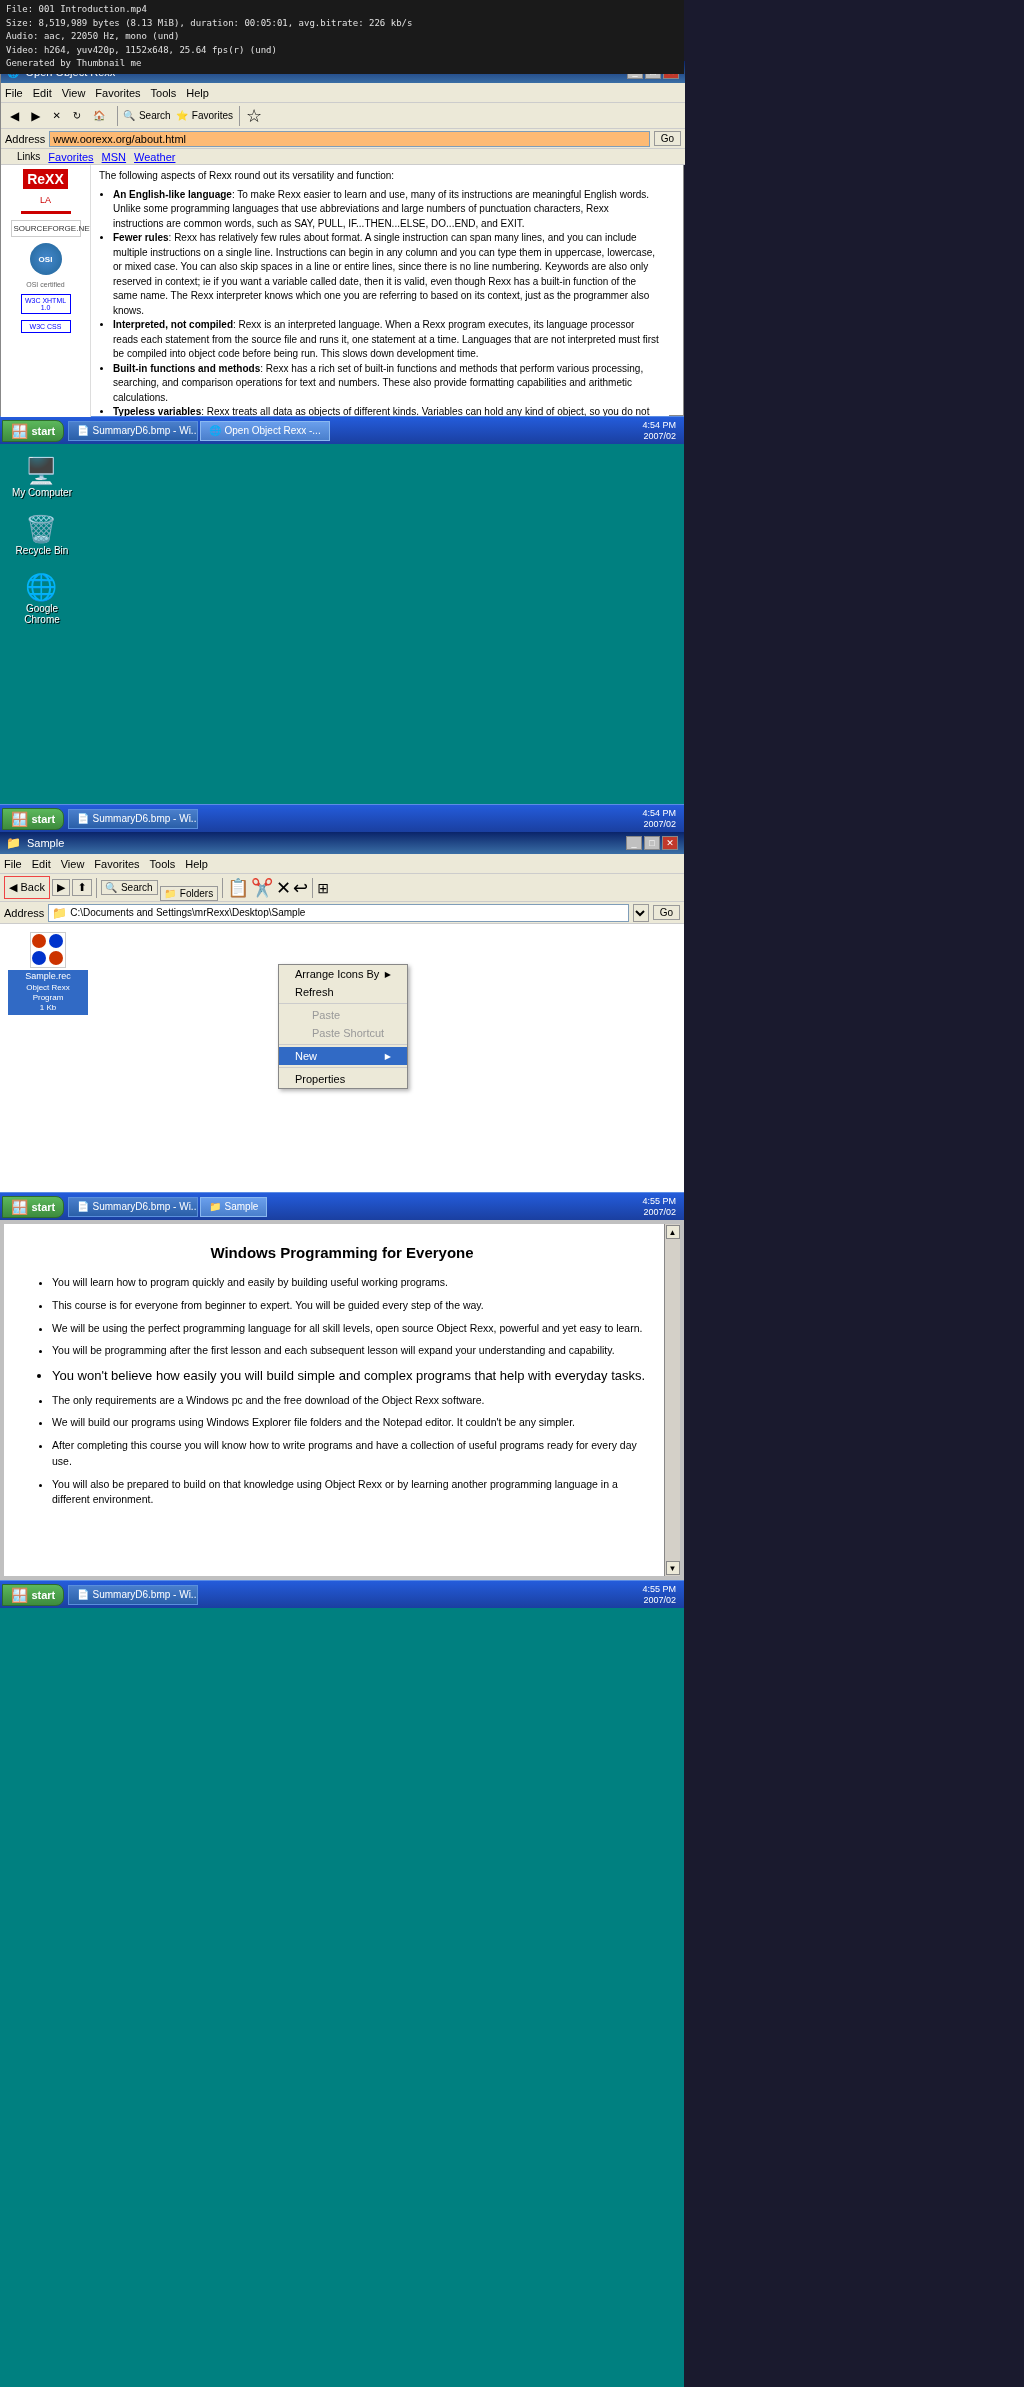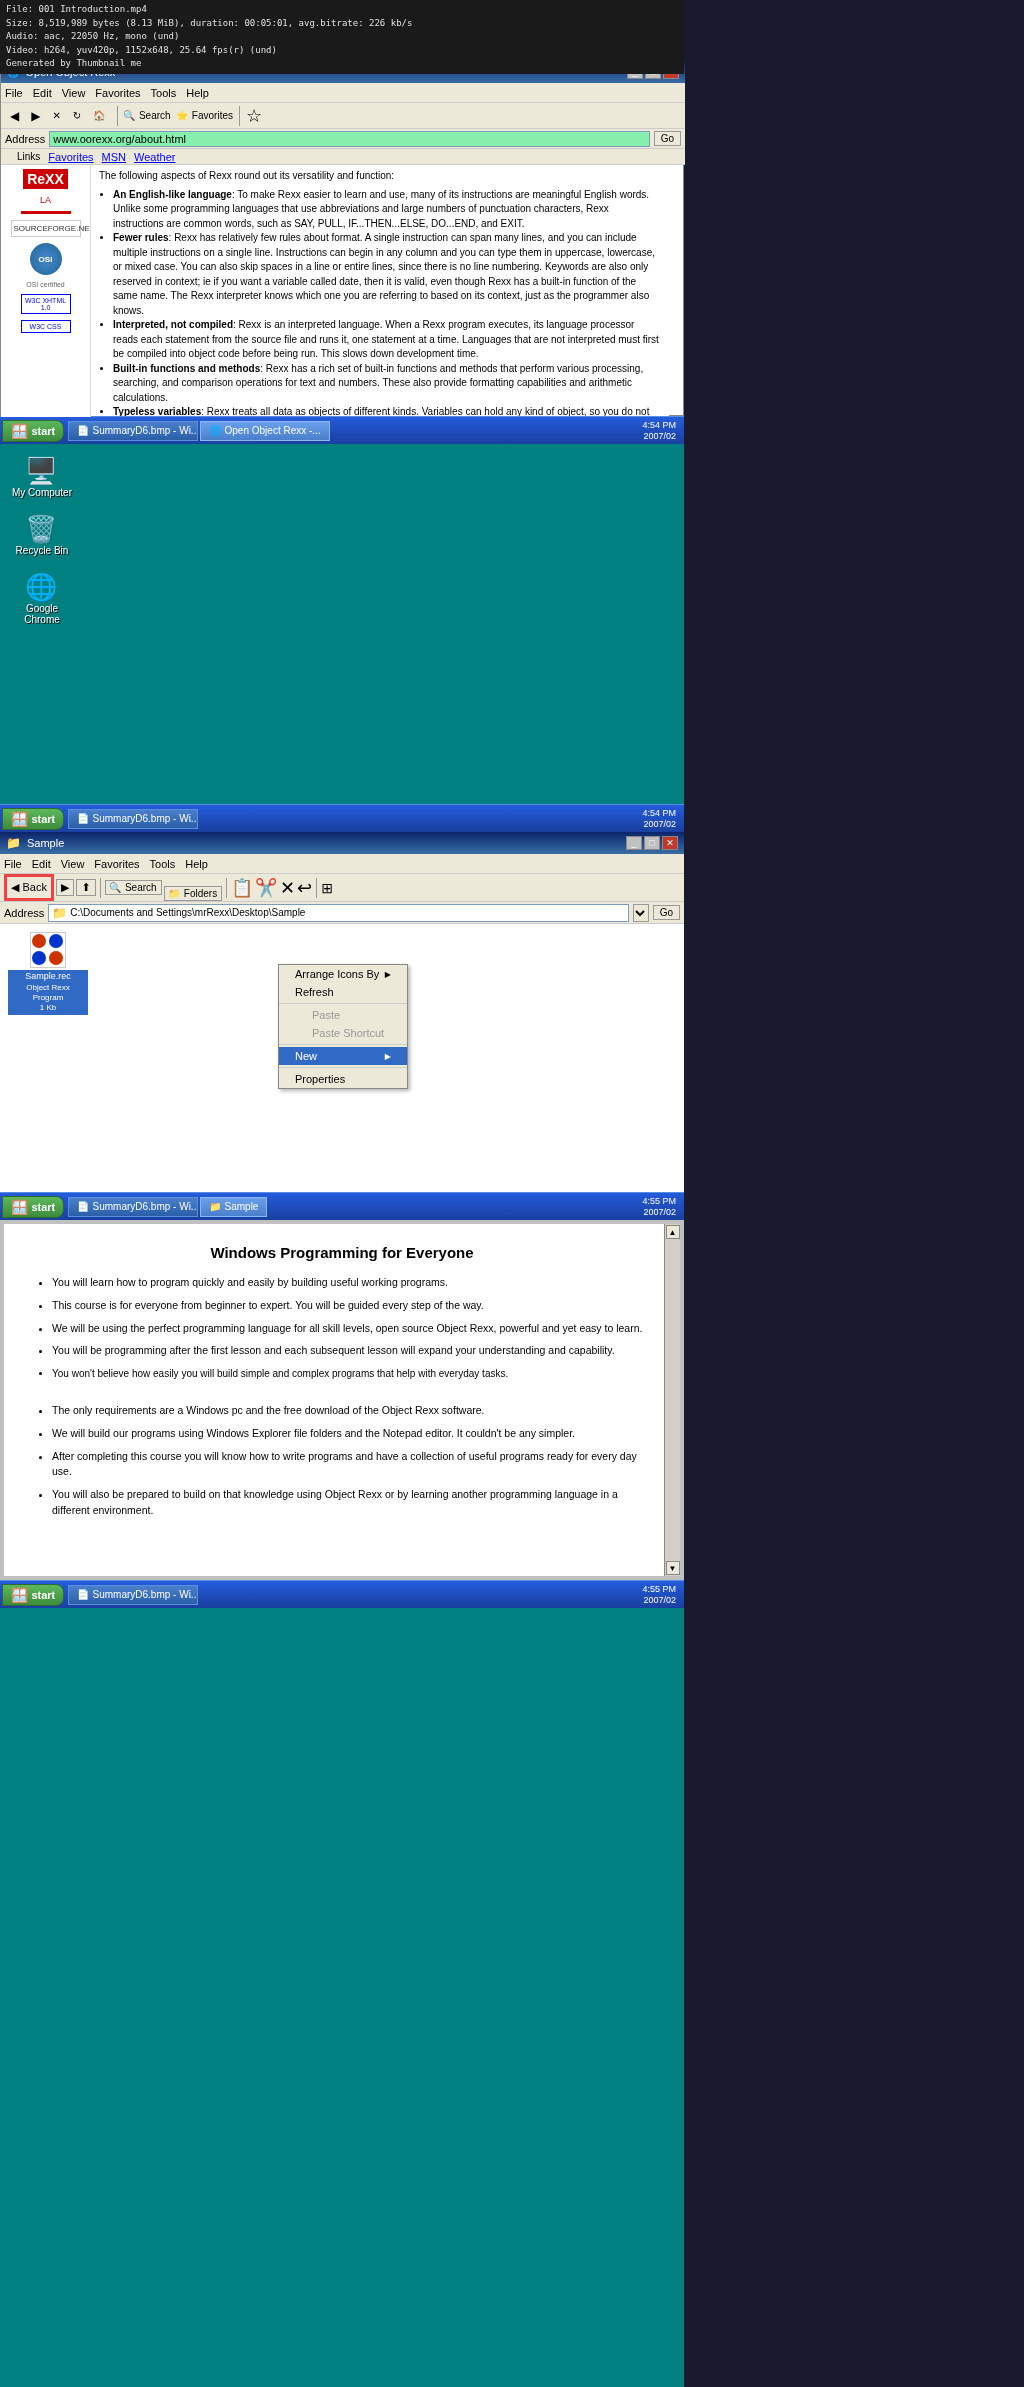--- a/index.html
+++ b/index.html
@@ -95,21 +95,21 @@
     <button class="toolbar-btn">🏠</button>
     <div style="width:1px;height:20px;background:#999;margin:0 4px;"></div>
     <span style="font-size:10px;cursor:pointer;">🔍 Search</span>
     <span style="font-size:10px;cursor:pointer;margin-left:4px;">⭐ Favorites</span>
     <div style="width:1px;height:20px;background:#999;margin:0 4px;"></div>
     <span style="font-size:18px;cursor:pointer;">☆</span>
   </div>
 
   <div style="position:absolute;top:128px;left:0;width:684px;background:#ece9d8;border-bottom:1px solid #ccc;height:20px;display:flex;align-items:center;padding:0 4px;gap:4px;z-index:5;">
     <span style="font-size:11px;">Address</span>
-    <input type="text" value="www.oorexx.org/about.html" style="flex: 1 1 0%; height: 16px; font-size: 11px; border: 1px solid rgb(127, 157, 185); padding: 0px 3px; background: #86efac;">
+    <input type="text" value="www.oorexx.org/about.html" style="flex: 1 1 0%; height: 16px; font-size: 11px; border: 1px solid rgb(127, 157, 185); padding: 0px 3px; background: #fdba74;">
     <button style="font-size:10px;background:#ece9d8;border:1px solid #999;padding:1px 6px;cursor:pointer;">Go</button>
   </div>
 
   <div style="position:absolute;top:148px;left:0;width:684px;background:#ece9d8;border-bottom:1px solid #ccc;height:16px;display:flex;align-items:center;padding:0 4px;gap:8px;z-index:5;font-size:11px;">
     <span style="font-size:10px;margin-left:12px;">Links</span>
     <span style="color:#00f;text-decoration:underline;cursor:pointer;">Favorites</span>
     <span style="color:#00f;text-decoration:underline;cursor:pointer;">MSN</span>
     <span style="color:#00f;text-decoration:underline;cursor:pointer;">Weather</span>
   </div>
 
@@ -236,21 +236,21 @@
   <div class="explorer-menu">
     <span style="cursor:pointer;">File</span>
     <span style="cursor:pointer;">Edit</span>
     <span style="cursor:pointer;">View</span>
     <span style="cursor:pointer;">Favorites</span>
     <span style="cursor:pointer;">Tools</span>
     <span style="cursor:pointer;">Help</span>
   </div>
 
   <div class="explorer-toolbar">
-    <button style="font-size:11px;background:#ece9d8;border:3px solid #ef4444;padding:4px 4px;cursor:pointer;">◀ Back</button>
+    <button style="font-size:11px;background:#ece9d8;border:1px solid #ef4444;padding:4px 4px;cursor:pointer;">◀ Back</button>
     <button style="font-size:11px;background:#ece9d8;border:1px solid #999;padding:1px 4px;cursor:pointer;">▶</button>
     <button style="font-size:11px;background:#ece9d8;border:1px solid #999;padding:1px 4px;cursor:pointer;">⬆</button>
     <div style="width:1px;height:20px;background:#999;margin:0 2px;"></div>
     <button style="font-size:10px;background:#ece9d8;border:1px solid #999;padding:1px 4px;cursor:pointer;">🔍 Search</button>
     <button style="font-size:10px;background:#ece9d8;border:1px solid #999;padding:1px 4px;cursor:pointer;margin-top:12px;">📁 Folders</button>
     <div style="width:1px;height:20px;background:#999;margin:0 2px;"></div>
     <button style="font-size:18px;background:#ece9d8;border:none;cursor:pointer;">📋</button>
     <button style="font-size:18px;background:#ece9d8;border:none;cursor:pointer;">✂️</button>
     <button style="font-size:18px;background:#ece9d8;border:none;cursor:pointer;">✕</button>
     <button style="font-size:18px;background:#ece9d8;border:none;cursor:pointer;">↩</button>
@@ -312,21 +312,21 @@
 </div>
 
 <div style="position:absolute;top:1220px;left:0;width:684px;height:360px;background:#c0c0c0;">
   <div style="background:#fff;margin:4px;padding:20px 30px;height:352px;overflow:hidden;position:relative;">
     <h2 style="font-size:15px;font-weight:bold;text-align:center;margin-bottom:14px;color:#000;">Windows Programming for Everyone</h2>
     <ul style="margin-left:18px;">
       <li style="margin-bottom:7px;font-size:10.5px;line-height:1.5;">You will learn how to program quickly and easily by building useful working programs.</li>
       <li style="margin-bottom:7px;font-size:10.5px;line-height:1.5;">This course is for everyone from beginner to expert.  You will be guided every step of the way.</li>
       <li style="margin-bottom:7px;font-size:10.5px;line-height:1.5;">We will be using the perfect programming language for all skill levels, open source Object Rexx, powerful and yet easy to learn.</li>
       <li style="margin-bottom:7px;font-size:10.5px;line-height:1.5;">You will be programming after the first lesson and each subsequent lesson will expand your understanding and capability.</li>
-      <li style="margin-bottom:22px;font-size:10px;line-height:1.5;">You won't believe how easily you will build simple and complex programs that help with everyday tasks.</li>
+      <li style="margin-bottom:7px;font-size:13px;line-height:1.5;">You won't believe how easily you will build simple and complex programs that help with everyday tasks.</li>
       <li style="margin-bottom:7px;font-size:10.5px;line-height:1.5;">The only requirements are a Windows pc and the free download of the Object Rexx software.</li>
       <li style="margin-bottom:7px;font-size:10.5px;line-height:1.5;">We will build our programs using Windows Explorer file folders and the Notepad editor.  It couldn't be any simpler.</li>
       <li style="margin-bottom:7px;font-size:10.5px;line-height:1.5;">After completing this course you will know how to write programs and have a collection of useful programs ready for every day use.</li>
       <li style="margin-bottom:7px;font-size:10.5px;line-height:1.5;">You will also be prepared to build on that knowledge using Object Rexx or by learning another programming language in a different environment.</li>
     </ul>
 
     <div style="position:absolute;right:0;top:0;width:16px;height:100%;background:#d4d0c8;border-left:1px solid #888;display:flex;flex-direction:column;">
       <div style="width:14px;height:14px;background:#ece9d8;border:1px solid #888;display:flex;align-items:center;justify-content:center;font-size:8px;cursor:pointer;margin:1px auto;">▲</div>
       <div style="flex:1;"></div>
       <div style="width:14px;height:14px;background:#ece9d8;border:1px solid #888;display:flex;align-items:center;justify-content:center;font-size:8px;cursor:pointer;margin:1px auto;">▼</div>

